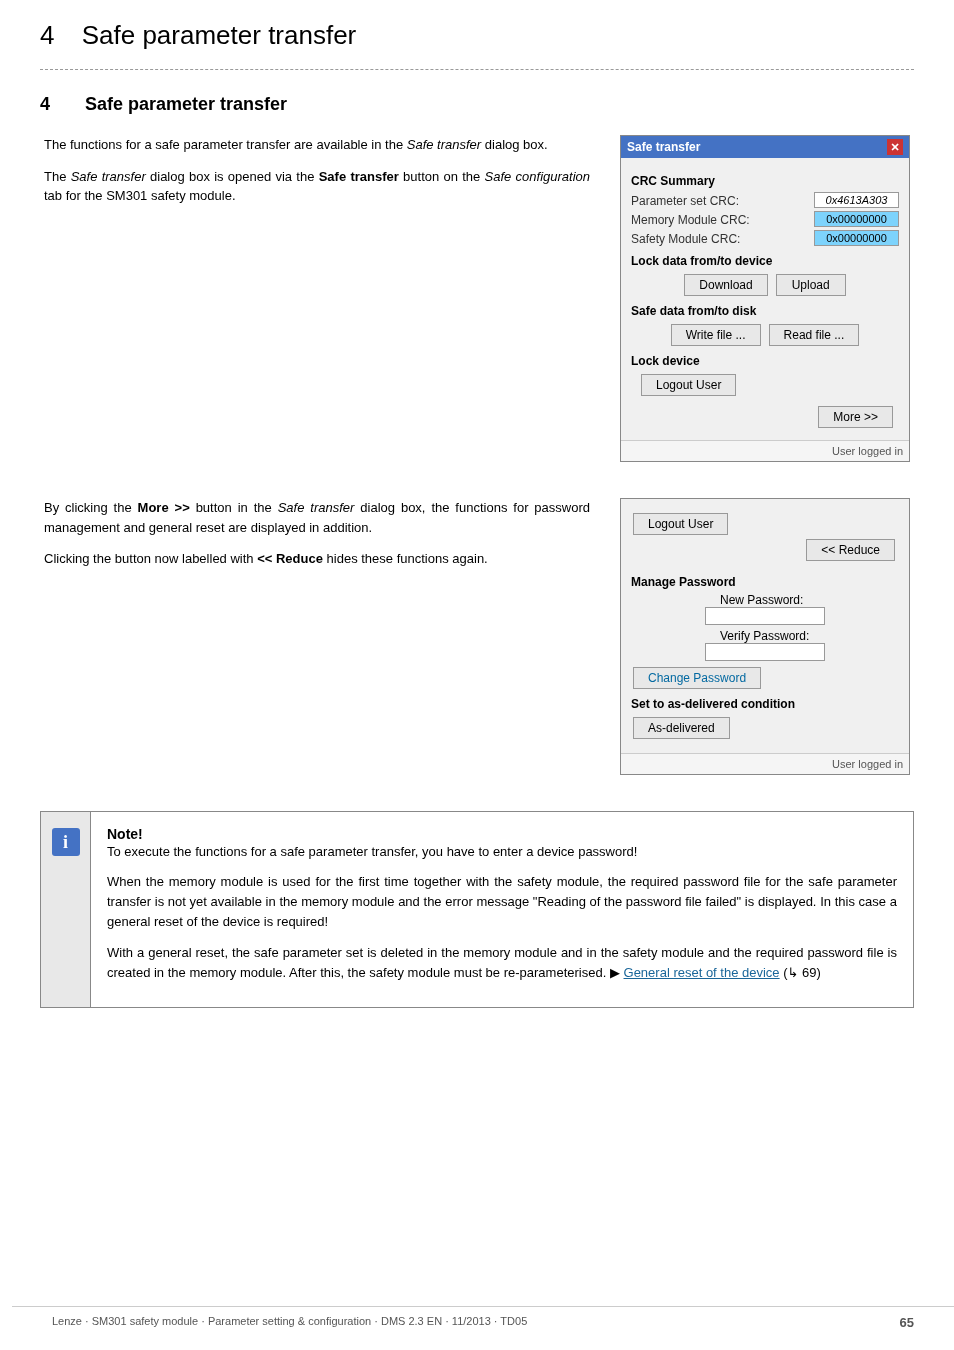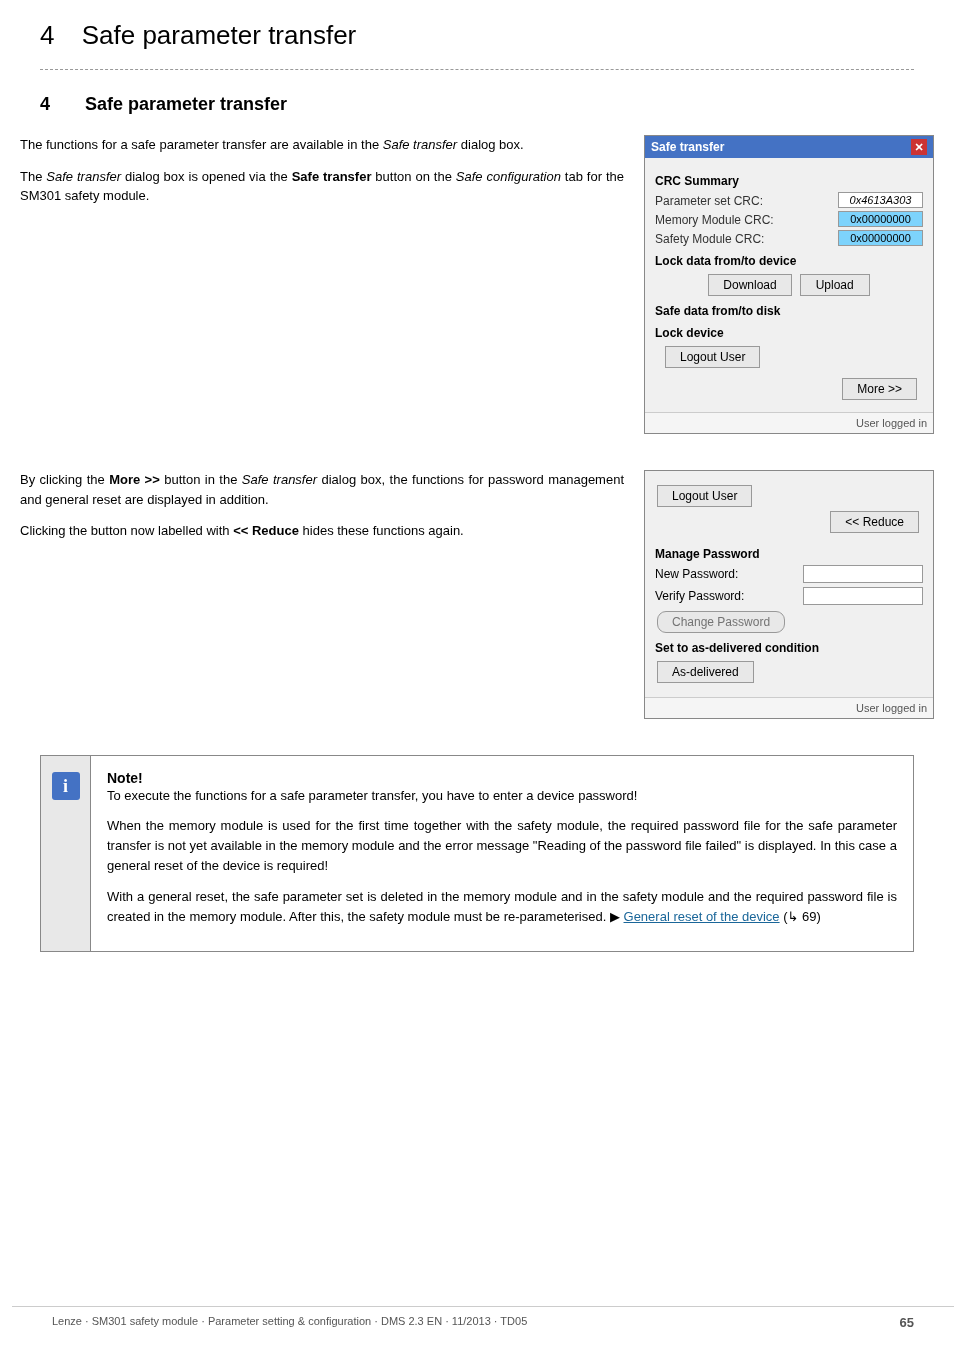--- a/index.html
+++ b/index.html
@@ -49,22 +49,22 @@
       font-size: 18px;
       font-weight: bold;
     }
     .section-heading .section-num {
       margin-right: 30px;
     }
 
     
     .main-content {
       display: flex;
-      padding: 0 20px;
-      gap: 20px;
+      padding: 0 44px;
+      gap: 30px;
       margin-bottom: 20px;
     }
     .text-col {
       flex: 1;
       font-size: 13px;
       line-height: 1.5;
     }
     .text-col p {
       margin-bottom: 12px;
       text-align: justify;
@@ -140,23 +140,22 @@
     .dialog-btn {
       background: #e8e8e8;
       border: 1px solid #999;
       padding: 3px 14px;
       font-size: 12px;
       cursor: pointer;
       min-width: 70px;
       text-align: center;
     }
     .dialog-btn.disabled {
-      color: #737373;
+      color: #0369a1;
       cursor: default;
-      border-radius: 9px;
     }
     .dialog-footer {
       text-align: right;
       font-size: 11px;
       color: #555;
       padding: 4px 6px 4px;
       border-top: 1px solid #ccc;
       background: #f5f5f5;
     }
     .more-btn-row {
@@ -165,20 +164,21 @@
       padding: 4px 6px;
     }
 
     
     .dialog-input-row {
       display: flex;
       justify-content: space-between;
       align-items: center;
       margin-bottom: 4px;
       font-size: 12px;
+      flex-direction: column;
     }
     .dialog-input-row label {
       min-width: 90px;
     }
     .dialog-input {
       width: 120px;
       height: 18px;
       border: 1px solid #999;
       background: #fff;
       font-size: 12px;
@@ -309,20 +309,24 @@
             <span class="crc-value crc-yellow">0x00000000</span>
           </div>
 
           <div class="dialog-section-label">Lock data from/to device</div>
           <div class="btn-row">
             <button class="dialog-btn">Download</button>
             <button class="dialog-btn">Upload</button>
           </div>
 
           <div class="dialog-section-label">Safe data from/to disk</div>
+          <div class="btn-row">
+            <button class="dialog-btn">Write file ...</button>
+            <button class="dialog-btn">Read file ...</button>
+          </div>
 
           <div class="dialog-section-label">Lock device</div>
           <div class="btn-row" style="justify-content:flex-start; padding-left:10px;">
             <button class="dialog-btn">Logout User</button>
           </div>
           <div class="more-btn-row">
             <button class="dialog-btn">More &gt;&gt;</button>
           </div>
         </div>
         <div class="dialog-footer">User logged in</div>

